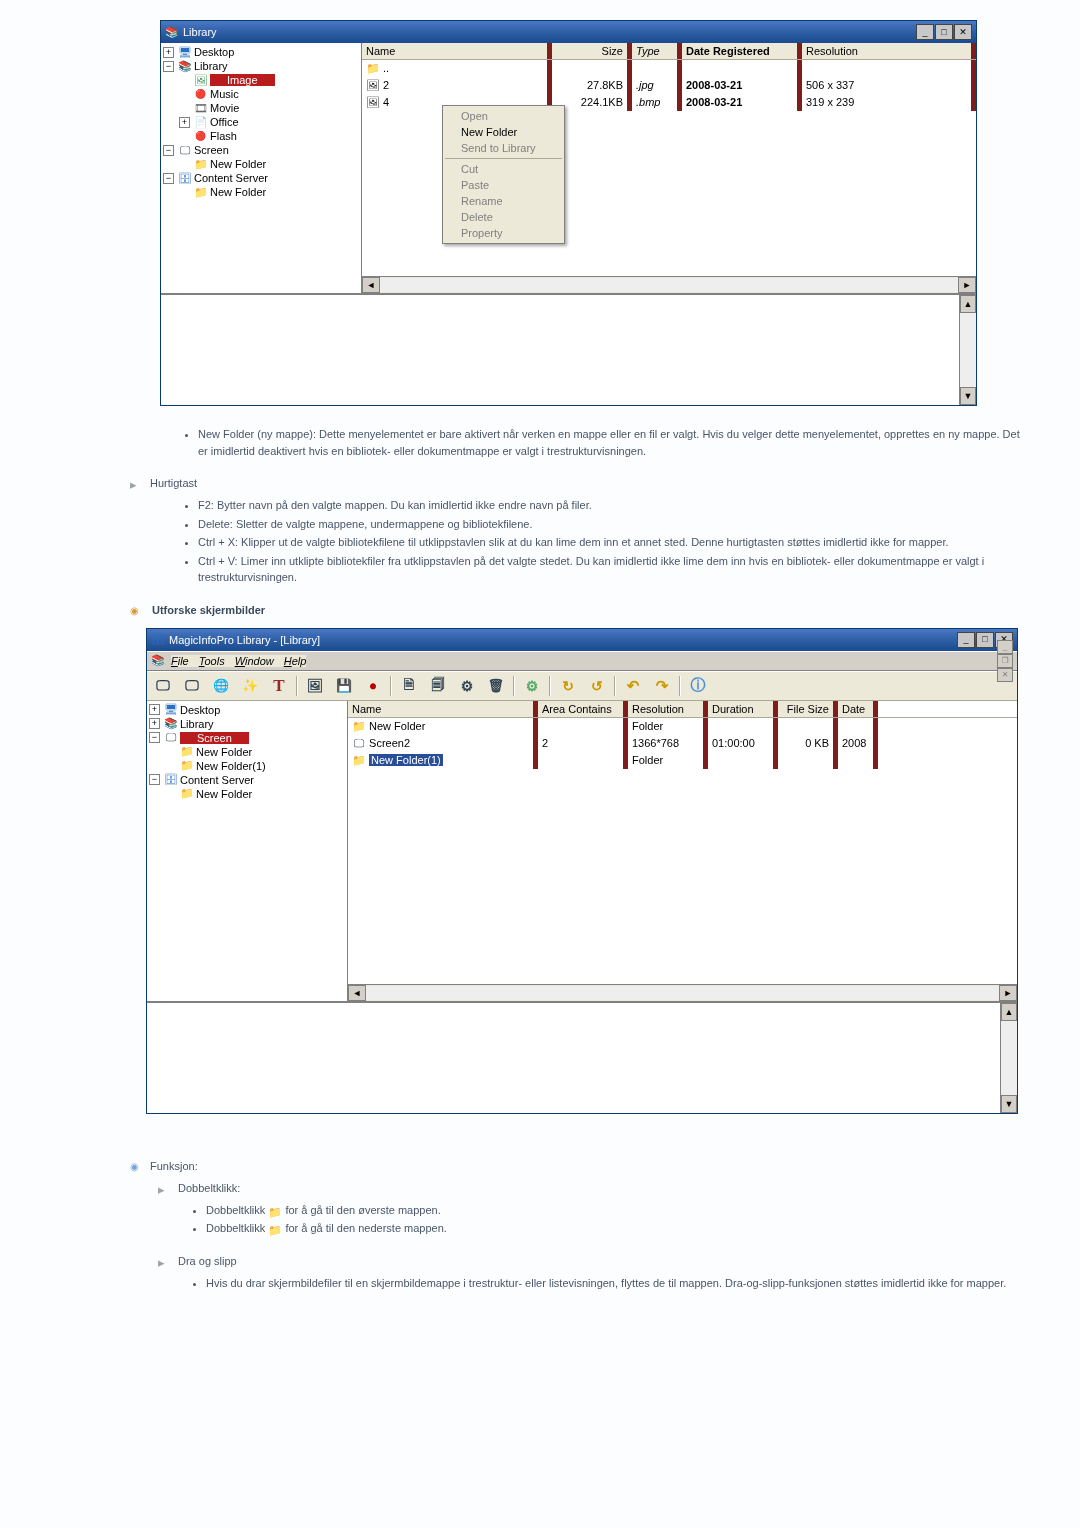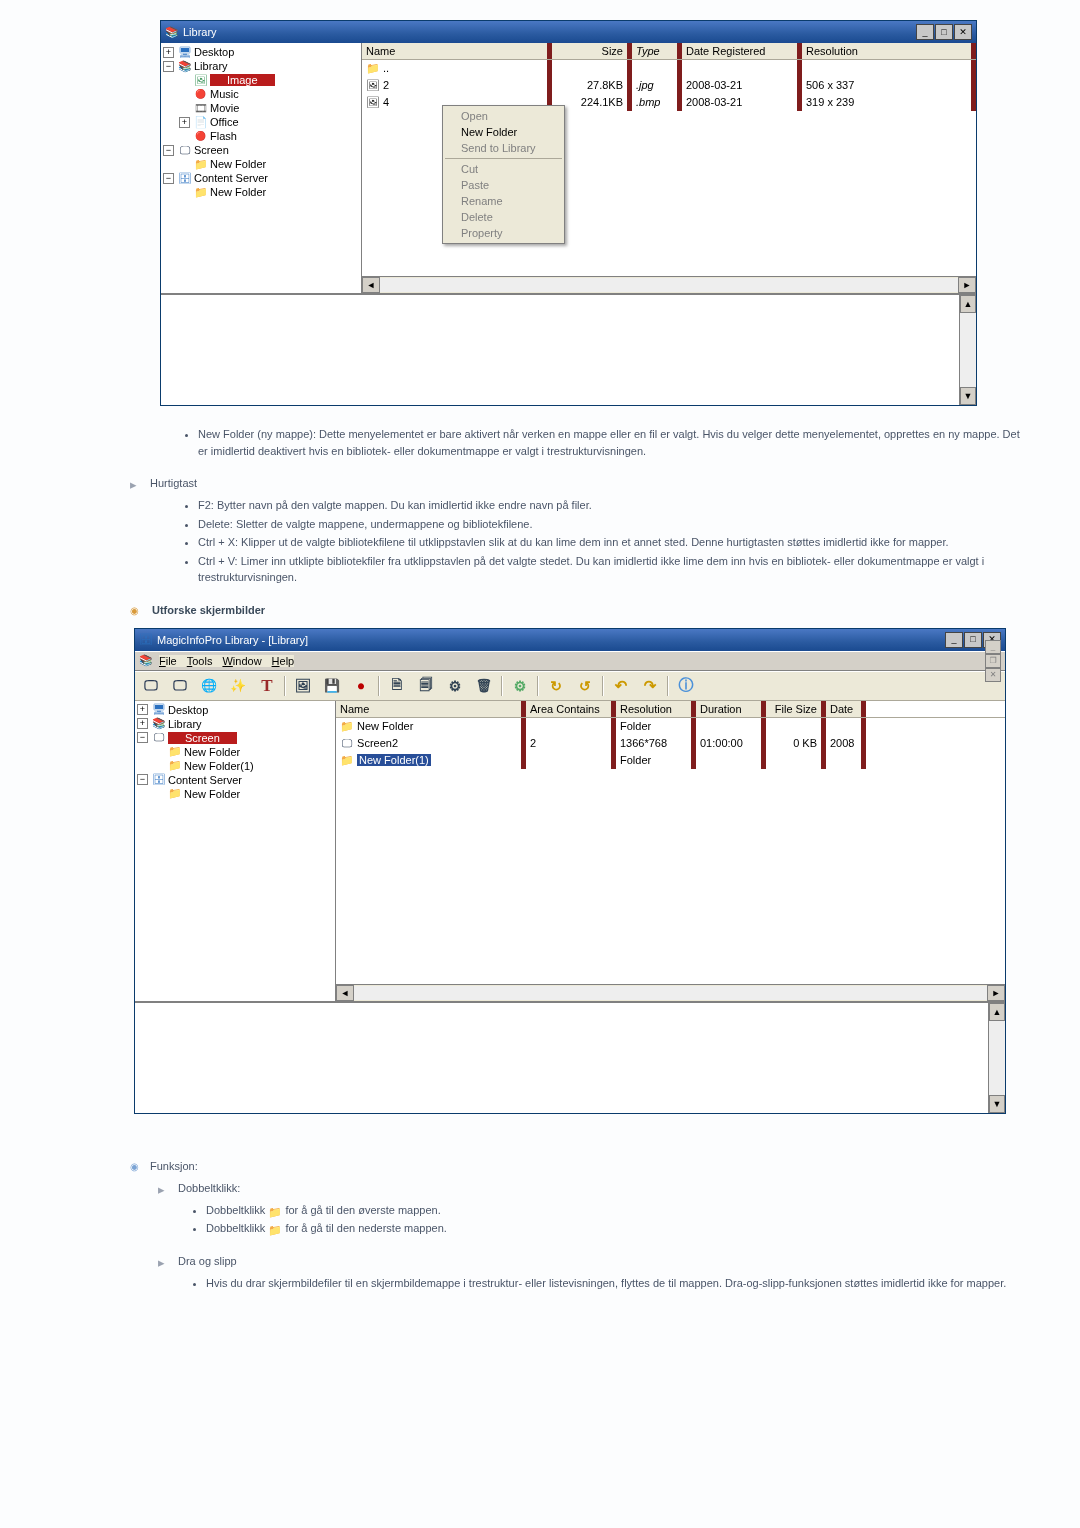--- a/index.html
+++ b/index.html
@@ -68,21 +68,21 @@
     height: 12px;
     border: 1px solid #808080;
     background: #d4d0c8;
     display: flex;
     align-items: center;
     justify-content: center;
     font-size: 8px;
     color: #808080;
   }
   .menu {
-    display:flex; gap:10px; padding:1px 6px; background:#ece9d8; font-size:11px;
+    display:flex; gap:10px; padding:1px 6px; background:#ece9d8; font-size:11px;font-style:italic;
   }
   .menu span u { text-decoration: underline; }
   .toolbar {
     display:flex; align-items:center; gap:3px; padding:2px 3px;
     background:#ece9d8; border-top:1px solid #fff; border-bottom:1px solid #aca899;
   }
   .tb-btn {
     width:24px; height:22px;
     border:1px solid #ece9d8;
     display:flex; align-items:center; justify-content:center;
@@ -148,21 +148,21 @@
     border-bottom:1px solid #aca899;
   }
   .list-hdr .col, .list-row .col {
     padding:2px 4px; border-right:5px solid #7f1d1d;
     box-sizing:border-box;
   }
   .list-hdr .col { background:#ece9d8;}
   .col-name  { flex:0 0 190px;}
   .col-size  { flex:0 0 80px; text-align:right;}
   .col-type  { flex:0 0 50px;font-style:italic;}
-  .col-date  { flex:0 0 120px;}
+  .col-date  { flex:0 0 120px;font-weight:bold;}
   .col-res   { flex:1 1 auto;}
   .col-area  { flex:0 0 90px; }
   .col-reso  { flex:0 0 80px;}
   .col-dur   { flex:0 0 70px;}
   .col-fsize { flex:0 0 60px; text-align:right;}
   .col-date2 { flex:0 0 40px;}
   .list-body { flex:1; overflow:hidden; position:relative;}
   .list-row {
     display:flex; font-size:11px; color:#000;
   }
@@ -399,21 +399,21 @@
     <li>Delete: Sletter de valgte mappene, undermappene og bibliotekfilene.</li>
     <li>Ctrl + X: Klipper ut de valgte bibliotekfilene til utklippstavlen slik at du kan lime dem inn et annet sted. Denne hurtigtasten støttes imidlertid ikke for mapper.</li>
     <li>Ctrl + V: Limer inn utklipte bibliotekfiler fra utklippstavlen på det valgte stedet. Du kan imidlertid ikke lime dem inn hvis en bibliotek- eller dokumentmappe er valgt i trestrukturvisningen.</li>
   </ul>
 
   <div class="heading-row">
     <span class="chev-icon orange"></span>
     <span class="bold" style="color:#3a4a5a">Utforske skjermbilder</span>
   </div>
 
-  <div class="win" style="width:870px; margin-left:4px;">
+  <div class="win" style="width:870px; margin-left:16px;">
     <div class="titlebar">
       <span class="ticon server"></span>
       <span>MagicInfoPro Library - [Library]</span>
       <div class="sys-btns">
         <div class="sys-btn">_</div>
         <div class="sys-btn">□</div>
         <div class="sys-btn">✕</div>
       </div>
     </div>
     <div class="doc-titlebar">

